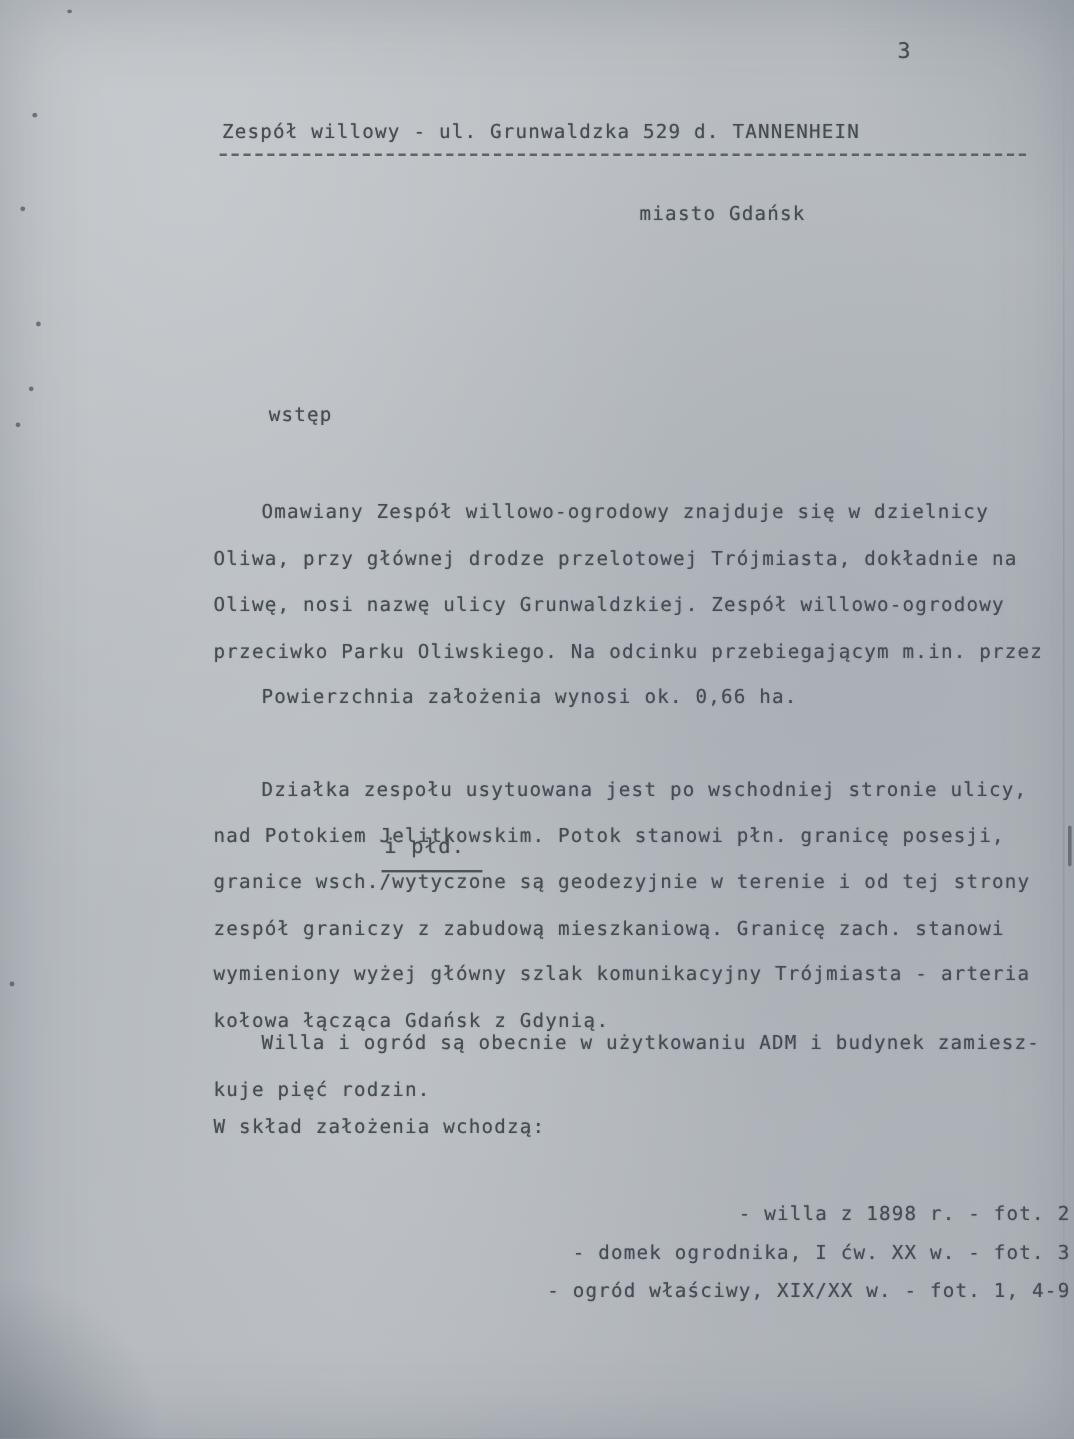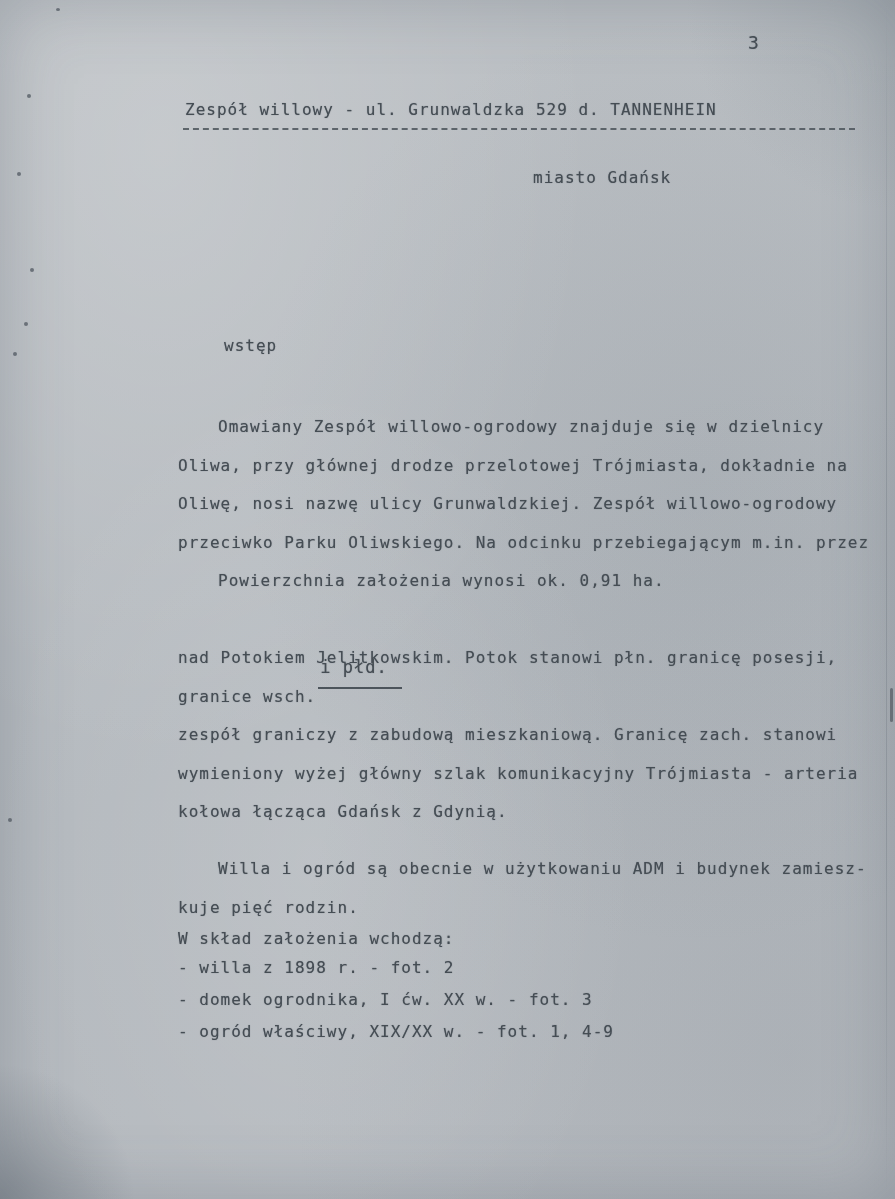--- a/index.html
+++ b/index.html
@@ -43,21 +43,21 @@
   .section-heading { left: 178px; top: 336px; white-space: nowrap; margin-left: 46px; }
 
   .textblock { left: 178px; width: 714px; }
   .line { line-height: 38.5px; white-space: nowrap; }
   .indent { padding-left: 40px; }
 
   #block-p1 { top: 408px; }
   #block-p3 { top: 639px; }
   #block-p4 { top: 850px; }
   #list-intro { top: 920px; }
-  #block-list { top: 952px; }
+  #block-list { top: 996px; text-align: right; }
   #block-list .line { line-height: 32px; }
 
   .insertion-anchor { position: relative; display: inline-block; width: 0; height: 0; }
   .insertion {
     position: absolute;
     left: 2px; bottom: 13px;
     font-size: 17px;
     white-space: nowrap;
     border-bottom: 2px solid #4c545b;
     padding: 0 14px 0 2px;
@@ -95,26 +95,27 @@
   <div class="abs title-dashes"></div>
   <div class="abs location">miasto Gdańsk</div>
 
   <div class="abs section-heading">wstęp</div>
 
   <div class="abs textblock" id="block-p1">
     <div class="line indent">Omawiany Zespół willowo-ogrodowy znajduje się w dzielnicy</div>
     <div class="line">Oliwa, przy głównej drodze przelotowej Trójmiasta, dokładnie na</div>
     <div class="line">Oliwę, nosi nazwę ulicy Grunwaldzkiej. Zespół willowo-ogrodowy</div>
     <div class="line">przeciwko Parku Oliwskiego. Na odcinku przebiegającym m.in. przez</div>
-    <div class="line indent">Powierzchnia założenia wynosi ok. 0,91 ha.</div>
+    <div class="line indent">Powierzchnia założenia wynosi ok. 0,66 ha.</div>
   </div>
 
   <div class="abs textblock" id="block-p3">
+    <div class="line indent">Działka zespołu usytuowana jest po wschodniej stronie ulicy,</div>
     <div class="line">nad Potokiem Jelitkowskim. Potok stanowi płn. granicę posesji,</div>
-    <div class="line"><span>granice wsch.</span><span class="insertion-anchor"><span class="insertion">i płd.</span></span></div>
+    <div class="line"><span>granice wsch.</span><span class="insertion-anchor"><span class="insertion">i płd.</span></span><span>/wytyczone są geodezyjnie w terenie i od tej strony</span></div>
     <div class="line">zespół graniczy z zabudową mieszkaniową. Granicę zach. stanowi</div>
     <div class="line">wymieniony wyżej główny szlak komunikacyjny Trójmiasta - arteria</div>
     <div class="line">kołowa łącząca Gdańsk z Gdynią.</div>
   </div>
 
   <div class="abs textblock" id="block-p4">
     <div class="line indent">Willa i ogród są obecnie w użytkowaniu ADM i budynek zamiesz-</div>
     <div class="line">kuje pięć rodzin.</div>
   </div>
 

